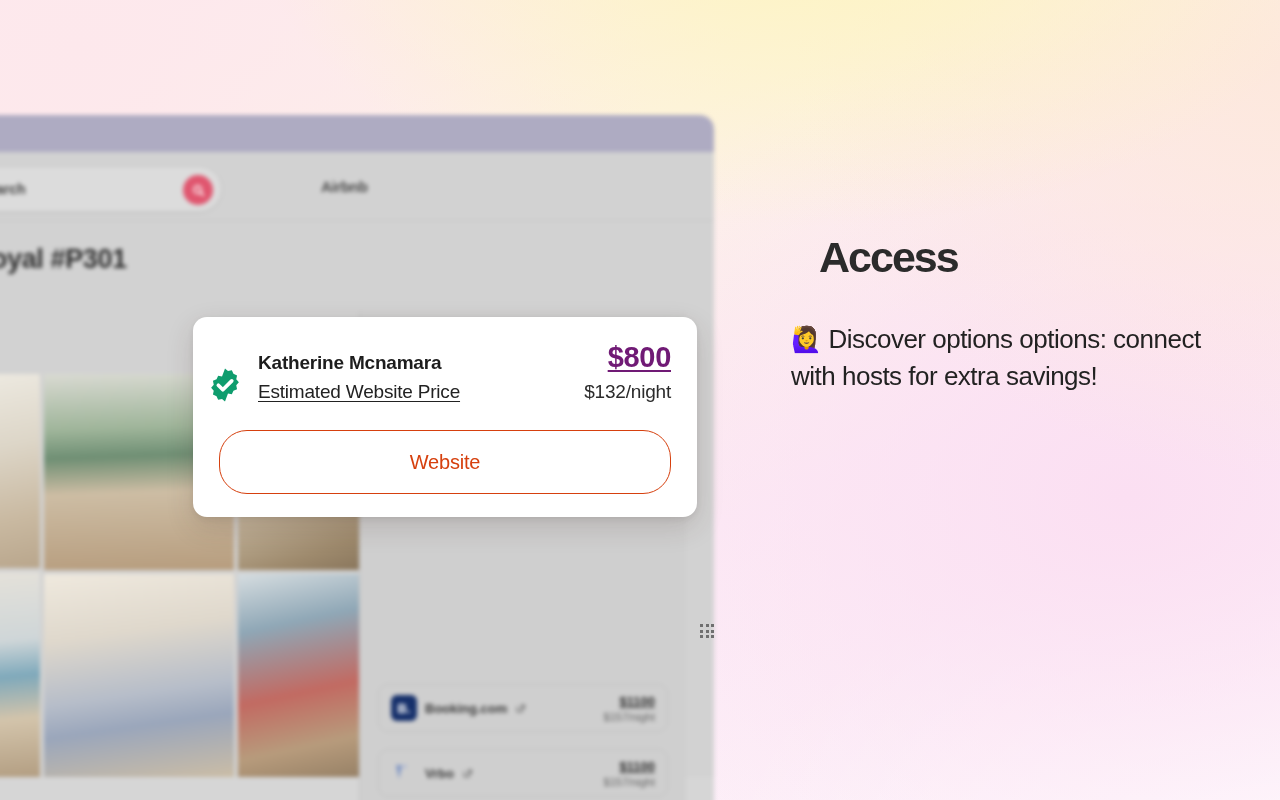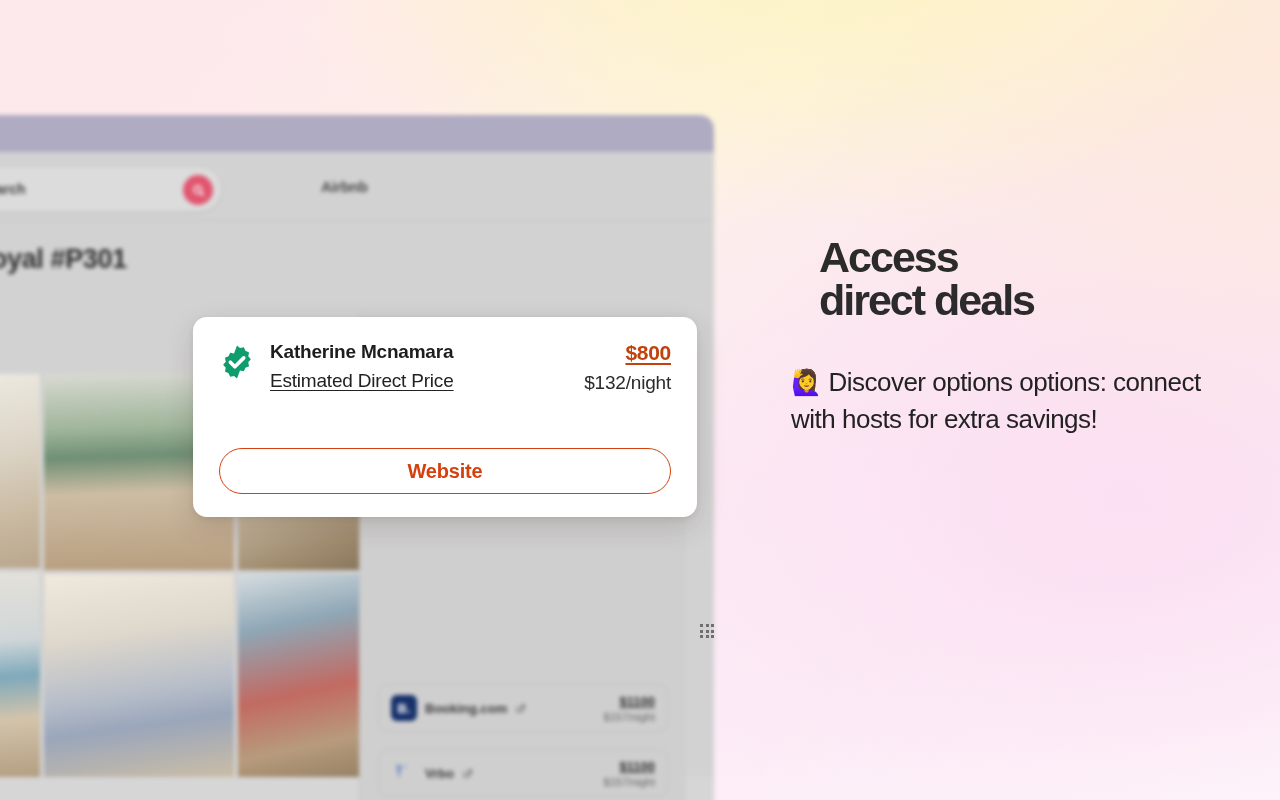--- a/index.html
+++ b/index.html
@@ -134,31 +134,31 @@
   }
   .grab-dots i { background: #6f6f6f; display: block; width: 3px; height: 3px; }
 
   
   .card {
     position: absolute; left: 193px; top: 317px; width: 504px; height: 200px;
     background: #fff; border-radius: 14px;
     box-shadow: 0 10px 28px rgba(60,40,30,.16), 0 2px 6px rgba(0,0,0,.07);
     z-index: 5;
   }
-  .card-top { position: absolute; left: 26px; right: 26px; top: 24px; display: flex; align-items: flex-start; }
+  .card-top { position: absolute; left: 14px; right: 26px; top: 24px; display: flex; align-items: flex-end; }
   .badge { width: 36px; height: 36px; flex: none; margin-top: 3px; }
   .host-col { margin-left: 15px; }
   .host-name { font-size: 19px; font-weight: 600; color: #1d1d1d; letter-spacing: -.2px; line-height: 1.15; }
   .host-sub { margin-top: 7px; font-size: 19px; color: #222; text-decoration: underline; text-underline-offset: 3px; letter-spacing: -.2px; cursor: pointer; }
   .price-col { margin-left: auto; text-align: right; }
-  .price-total { font-size: 21px; font-weight: 600; color: #c2410c; text-decoration: underline; text-underline-offset: 3px; letter-spacing: -.3px; }
+  .price-total { font-size: 29px; font-weight: 600; color: #701a75; text-decoration: underline; text-underline-offset: 3px; letter-spacing: -.3px; }
   .price-night { margin-top: 7px; font-size: 19px; color: #2b2b2b; letter-spacing: -.2px; }
 
   .card-actions { position: absolute; left: 26px; right: 26px; bottom: 23px; display: flex; gap: 25px; }
-  .btn { flex: 1 1 0; height: 46px; border-radius: 28px; font-size: 20px; font-weight: 700; letter-spacing: -.2px;
+  .btn { flex: 1 1 0; height: 64px; border-radius: 28px; font-size: 20px; font-weight: 400; letter-spacing: -.2px;
          display: flex; align-items: center; justify-content: center; cursor: pointer; border: none; }
   .btn-website { background: #fff; border: 1.6px solid #d6400e; color: #d6400e; }
   .btn-message { background: #d6400e; color: #fff; }
 
   
   .promo { position: absolute; left: 791px; top: 236px; width: 450px; z-index: 4; }
   .promo h1 {
     font-size: 43px; line-height: 1.0; font-weight: 800; color: #2b2b2b;
     letter-spacing: -2px;
     margin-left: 28px;
@@ -292,34 +292,33 @@
 </div>
 
 <div class="card">
   <div class="card-top">
     <svg class="badge" viewBox="0 0 40 40">
       <path fill="#0f9d6e" d="M20 1.6l3.3 2.9 4.3-.9 1.8 4 4 1.8-.9 4.3 2.9 3.3-2.9 3.3.9 4.3-4 1.8-1.8 4-4.3-.9L20 38.4l-3.3-2.9-4.3.9-1.8-4-4-1.8.9-4.3L4.6 23l2.9-3.3-.9-4.3 4-1.8 1.8-4 4.3.9L20 1.6z"></path>
       <path d="M12.6 20.3l5 5 9.9-9.9" fill="none" stroke="#fff" stroke-width="4.1" stroke-linecap="round" stroke-linejoin="round"></path>
     </svg>
     <div class="host-col">
       <div class="host-name">Katherine Mcnamara</div>
-      <div class="host-sub">Estimated Direct Price</div>
+      <div class="host-sub">Estimated Website Price</div>
     </div>
     <div class="price-col">
       <div class="price-total">$800</div>
       <div class="price-night">$132/night</div>
     </div>
   </div>
   <div class="card-actions">
     <div class="btn btn-website">Website</div>
   </div>
 </div>
 
 <div class="promo">
   <h1>
     <span>Access</span>
-    <span>direct deals</span>
   </h1>
   <p>
     <span class="emoji">🙋‍♀️</span>
     <span>Discover options options: connect with hosts for extra savings!</span>
   </p>
 </div>
 
 </body></html>

